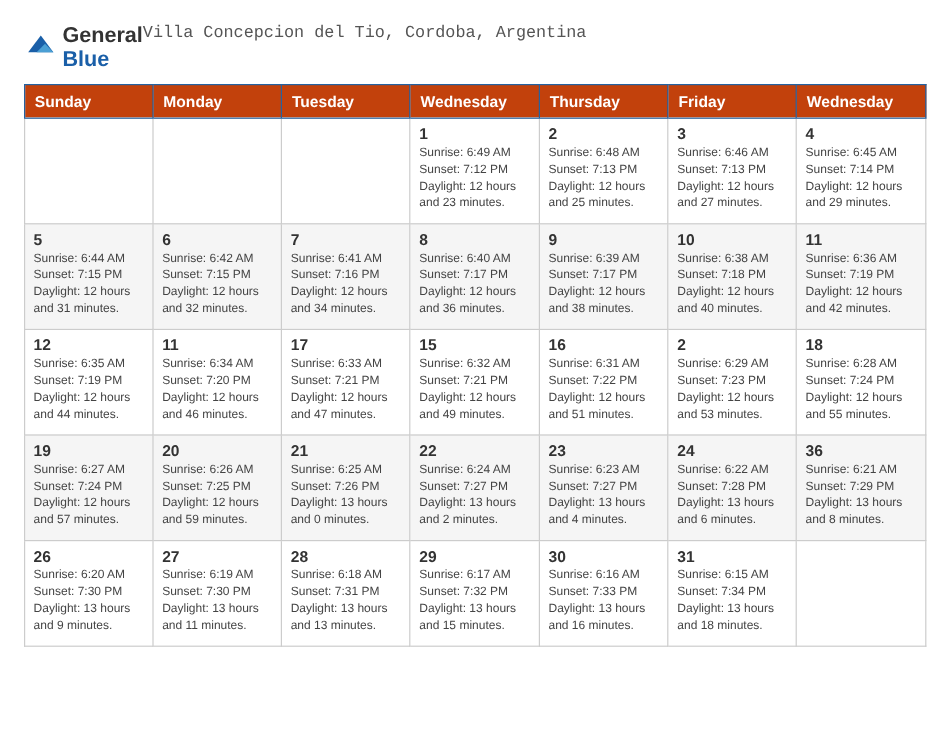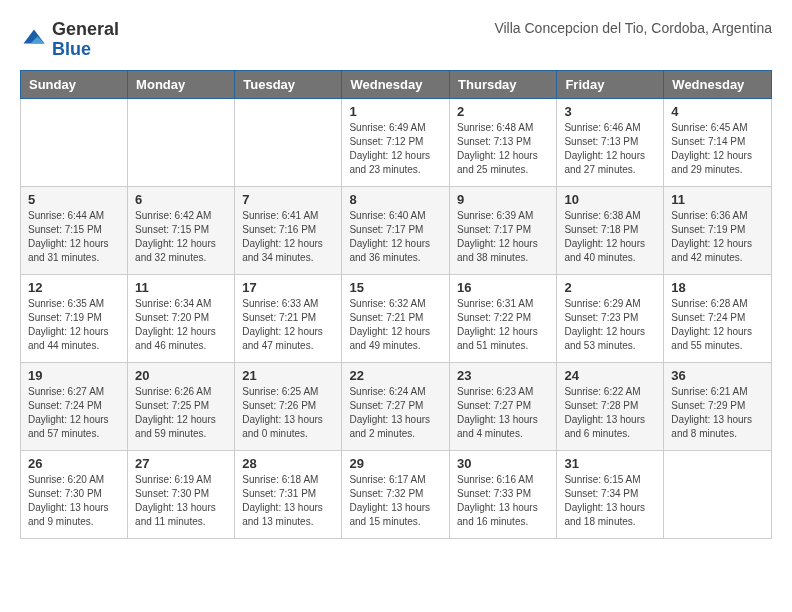--- a/index.html
+++ b/index.html
@@ -5,21 +5,20 @@
     * { box-sizing: border-box; margin: 0; padding: 0; }
     body {
       font-family: Arial, sans-serif;
       background: #fff;
       width: 792px;
       min-height: 612px;
       padding: 20px;
     }
     .header {
       display: flex;
-      justify-content: space-between;
       align-items: flex-start;
       margin-bottom: 10px;
     }
     .logo {
       display: flex;
       align-items: center;
       gap: 4px;
     }
     .logo-text {
       display: flex;
@@ -44,28 +43,29 @@
       text-align: right;
     }
     .month-title {
       font-size: 36px;
       font-weight: normal;
       color: #333;
     }
     .subtitle {
       font-size: 14px;
       color: #555;
+      font-family: Liberation Mono, monospace;
     }
     .calendar {
       width: 100%;
       border-collapse: collapse;
       border: 1px solid #ccc;
     }
     .calendar th {
-      background-color: #737373;
+      background-color: #c2410c;
       color: #fff;
       text-align: left;
       padding: 6px 8px;
       font-size: 13px;
       font-weight: bold;
       border: 1px solid #2562a0;
     }
     .calendar td {
       vertical-align: top;
       padding: 5px 7px;

